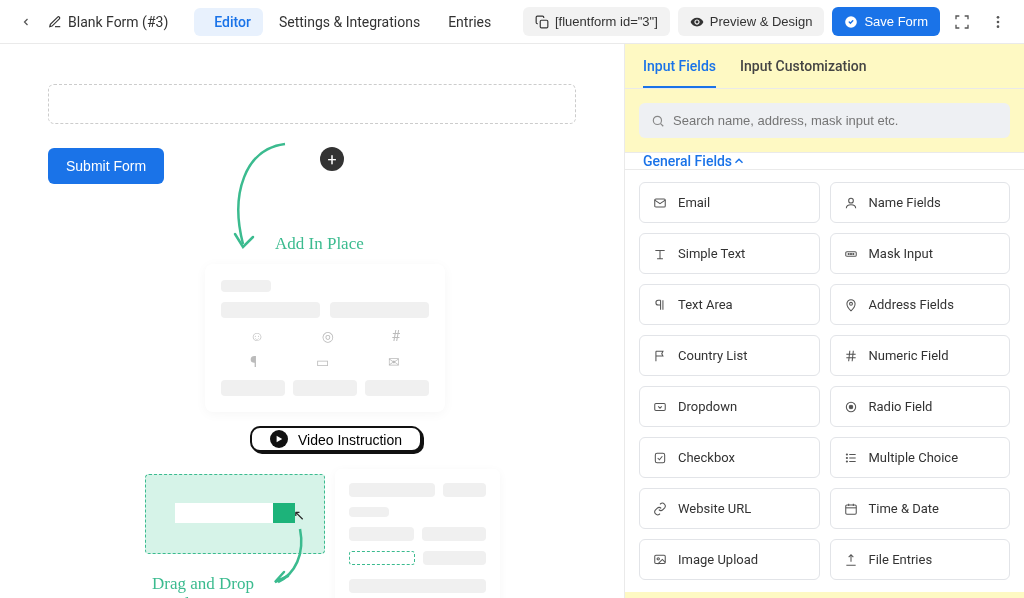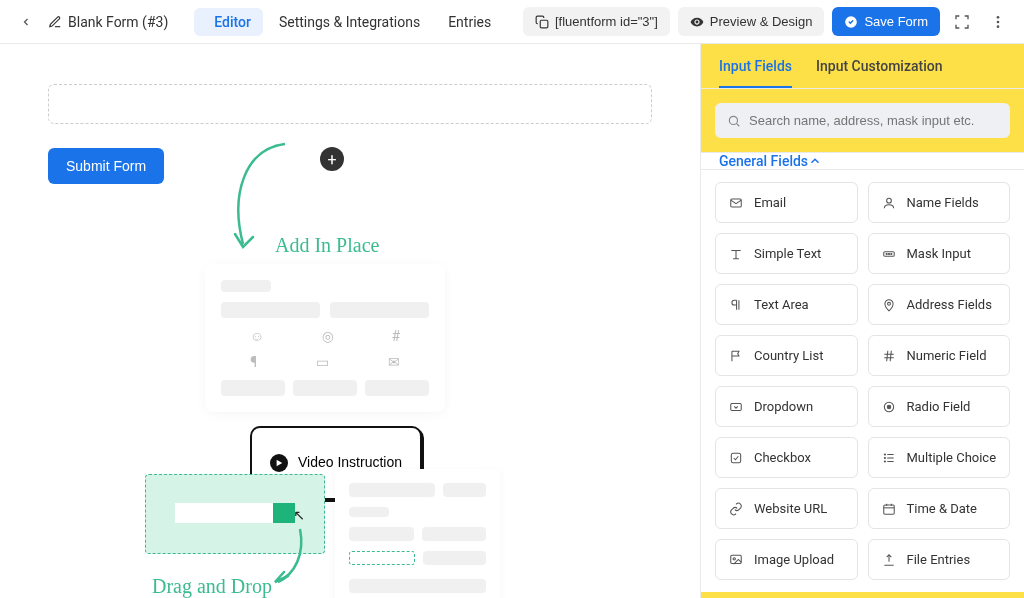--- a/index.html
+++ b/index.html
@@ -14,43 +14,43 @@
   .tab.active { background: #e8f1fd; color: #1a73e8; font-weight: 500; padding-left: 20px; }
   .spacer { flex: 1; }
   .btn { display: inline-flex; align-items: center; gap: 6px; padding: 7px 12px; border-radius: 6px; font-size: 13px; cursor: pointer; border: none; }
   .btn-light { background: #f2f2f2; color: #333; }
   .btn-primary { background: #1a73e8; color: #fff; font-weight: 500; }
   .icon-btn { width: 28px; height: 28px; display: flex; align-items: center; justify-content: center; cursor: pointer; color: #555; }
   
   
   .main { display: flex; height: calc(598px - 44px); }
   .canvas-area { flex: 1; padding: 40px 48px; position: relative; overflow: hidden; }
-  .sidebar { width: 324px; background: #fde047; border-left: 1px solid #eaeaea; overflow-y: auto; }
+  .sidebar { width: 400px; background: #fef9c3; border-left: 1px solid #eaeaea; overflow-y: auto; }
   
   
   .drop-zone { border: 1px dashed #ccc; border-radius: 6px; height: 40px; margin-bottom: 24px; }
   .plus-badge { position: absolute; width: 24px; height: 24px; border-radius: 50%; background: #333; color: #fff; display: flex; align-items: center; justify-content: center; font-size: 16px; top: 103px; left: 320px; cursor:pointer; }
   .submit-btn { background: #1a73e8; color: #fff; border: none; padding: 10px 18px; border-radius: 6px; font-size: 14px; cursor: pointer; }
   
-  .handwriting { font-family: "Comic Sans MS", "Bradley Hand", cursive; color: #3bbb8f; font-size: 20px; }
+  .handwriting { font-family: "Comic Sans MS", "Bradley Hand", cursive; color: #3bbb8f; font-size: 17px; }
   .add-in-place { position: absolute; top: 190px; left: 275px; }
   .drag-drop-label { position: absolute; top: 530px; left: 152px; text-align: center; line-height: 1.2; }
   
   .arrow1 { position: absolute; top: 95px; left: 225px; width: 70px; height: 115px; }
   .arrow2 { position: absolute; top: 480px; left: 270px; width: 40px; height: 65px; }
   
   
   .mock-card { position: absolute; top: 220px; left: 205px; width: 240px; background: #fff; padding: 16px; border-radius: 8px; box-shadow: 0 2px 12px rgba(0,0,0,0.04); }
   .mock-row { display: flex; gap: 10px; margin-bottom: 10px; }
   .mock-block { background: #f0f0f0; border-radius: 4px; height: 12px; }
   .mock-icon-row { display: flex; justify-content: space-around; margin: 10px 0; color: #bbb; font-size: 14px; }
   .mock-pill-row { display: flex; gap:8px; margin-top: 8px; }
   .mock-pill { flex:1; height: 16px; background: #f0f0f0; border-radius: 4px; }
   
-  .video-btn { position: absolute; top: 382px; left: 250px; background: #fff; border: 2px solid #111; padding: 26px 18px; border-radius: 10px; display: flex; align-items: flex-start; gap: 10px; font-size: 14px; cursor: pointer; box-shadow: 2px 2px 0 #111; }
+  .video-btn { position: absolute; top: 382px; left: 250px; background: #fff; border: 2px solid #111; padding: 2px 18px; border-radius: 10px; display: flex; align-items: flex-end; gap: 10px; font-size: 14px; cursor: pointer; box-shadow: 2px 2px 0 #111; }
   .play-circle { width: 18px; height: 18px; border-radius: 50%; background: #111; display:flex; align-items:center; justify-content:center; }
   
   .drag-card { position: absolute; top: 430px; left: 145px; width: 180px; height: 80px; background: #d6f3e8; border: 1px dashed #3bbb8f; border-radius: 4px; padding: 16px; }
   .drag-inner { background: #fff; height: 20px; width: 120px; margin: 12px auto 0; position: relative; display:flex; }
   .drag-green { background:#1db37a; width:22px; height:20px; }
   .cursor-icon { position:absolute; right:-10px; top:4px; font-size:14px; }
   
   .mock-target { position: absolute; top: 425px; left: 335px; width: 165px; background:#fff; padding: 14px; border-radius:6px; box-shadow: 0 2px 10px rgba(0,0,0,0.04); }
   .mock-target .row { display:flex; gap:8px; margin-bottom:10px; }
   .dashed-slot { border:1px dashed #3bbb8f; height:14px; flex:1; border-radius:3px; }

